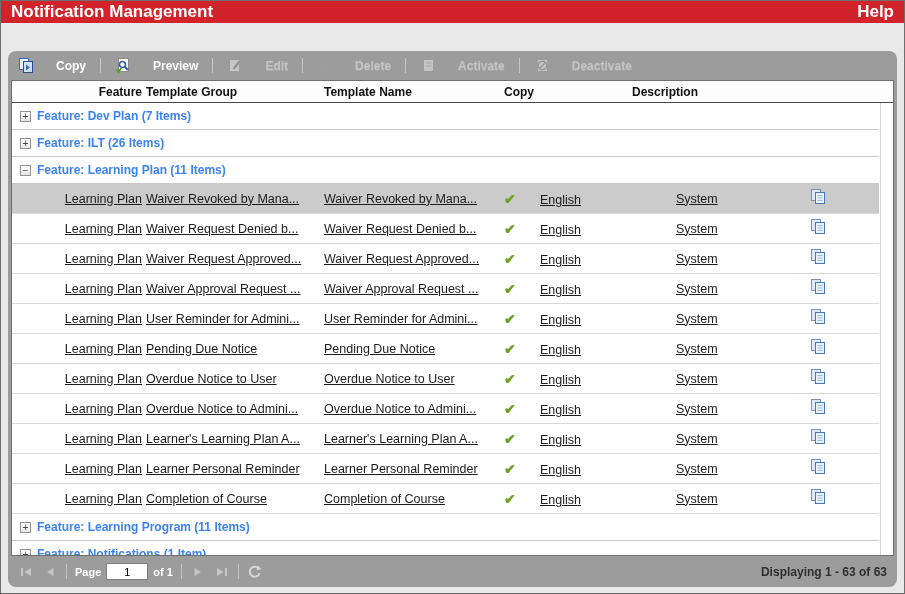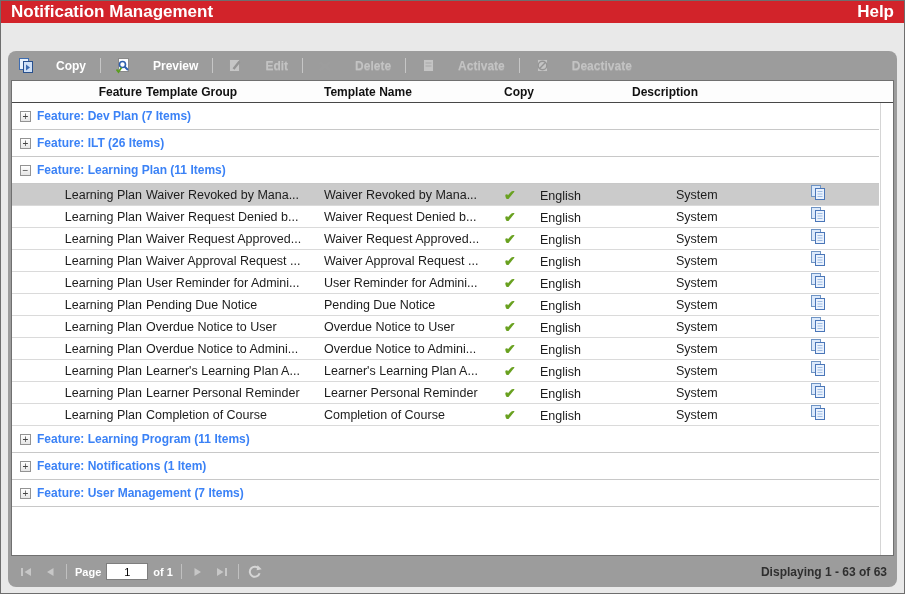--- a/index.html
+++ b/index.html
@@ -73,23 +73,23 @@
     border-bottom:1px solid #c8c8c8; background:#fff; cursor:pointer;
   }
   .group-label { font-size:12px; font-weight:bold; color:#3b82f6; margin-left:6px; }
   .expander {
     width:11px; height:11px; line-height:9px; text-align:center;
     font-size:10px; color:#444; background:linear-gradient(#fff,#e6e6e6);
     border:1px solid #939393; display:inline-block; cursor:pointer; flex:none;
   }
 
   .data-row {
-    height:22px; display:flex; align-items:center;
+    height:30px; display:flex; align-items:center;
     border-bottom:1px solid #dadada; font-size:12.5px; color:#1c1c1c;
-    background:#fff; cursor:pointer;
+    background:#fff; cursor:pointer;text-decoration:underline;
   }
   .data-row.selected { background:#cbcbcb; }
   .cell { padding-left:4px; overflow:hidden; white-space:nowrap; }
   .check { color:#69a120; font-weight:bold; font-size:14px; display:inline-block; width:18px; }
   .langtext { margin-left:18px; }
   .desc-icon { display:inline-block; width:16px; height:16px; margin-left:6px; cursor:pointer; }
   .desc-icon svg { display:block; }
 
   
   .gridfooter {

